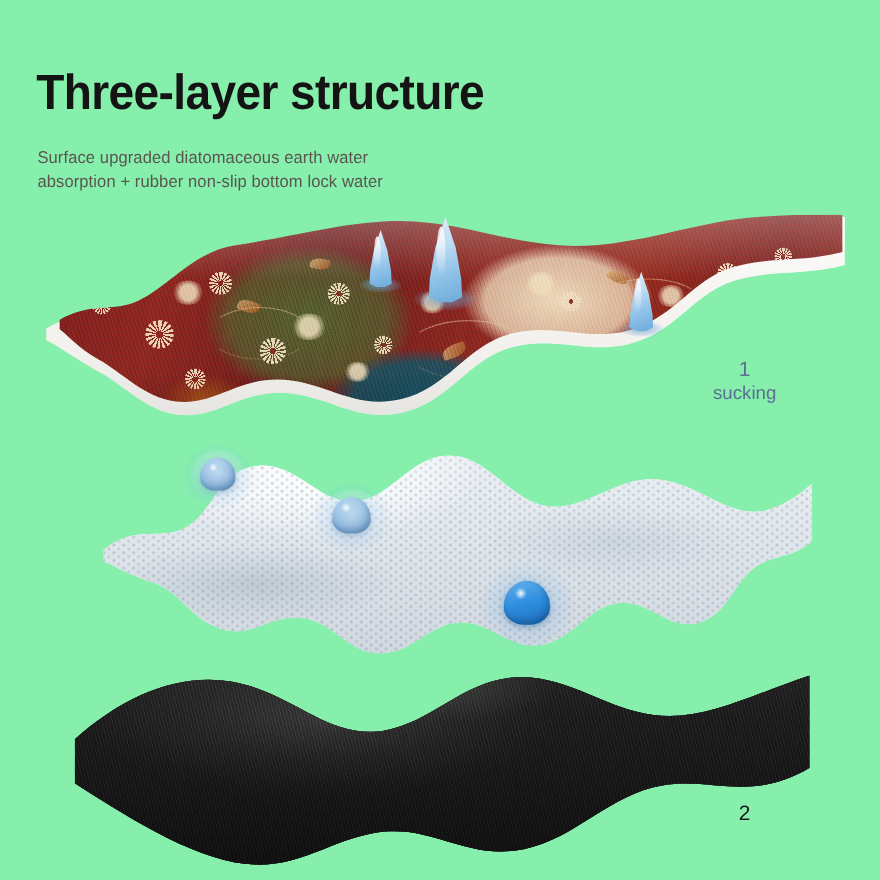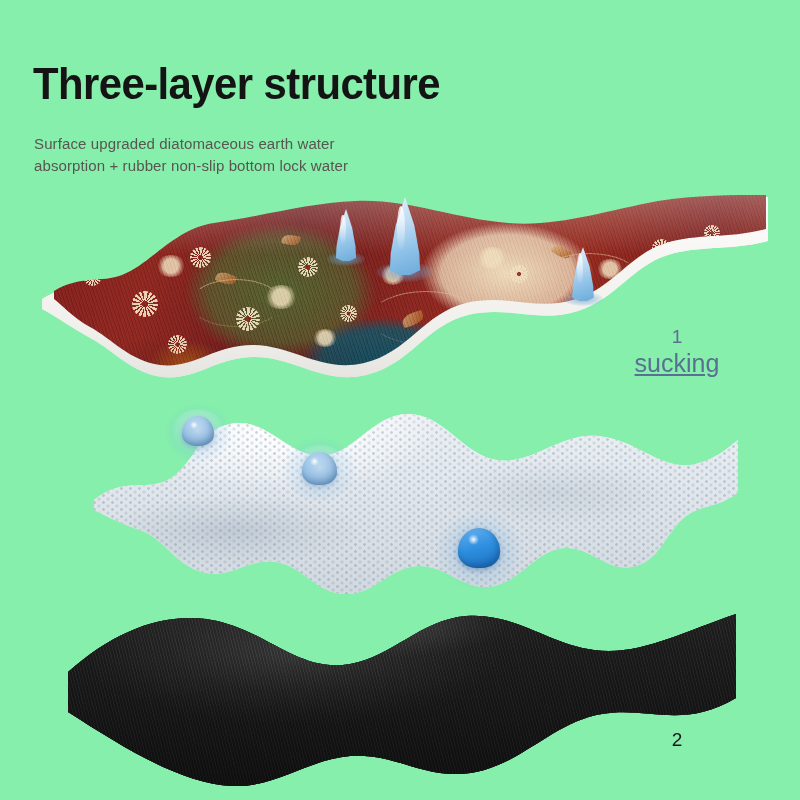--- a/index.html
+++ b/index.html
@@ -26,21 +26,21 @@
     color:#59554f;
     letter-spacing:.1px;
     font-family:"Liberation Sans", sans-serif;
     transform:scaleX(.97);transform-origin:left center;
     white-space:pre-line;
   }
 
   
   .callout{position:absolute;text-align:center;line-height:1.22;}
   .callout .num{font-size:19px;}
-  .callout .word{font-size:25px;text-decoration:underline;}
+  .callout .word{font-size:17px;}
   .callout-1{left:612px;top:325px;width:130px;color:#5a6f91;}
   .callout-2{left:612px;top:728px;width:130px;color:#17171a;}
 
   
   .layer{position:absolute;}
 
   
   .l1{left:40px;top:195px;width:730px;height:230px;}
 
   .carpet-img{

